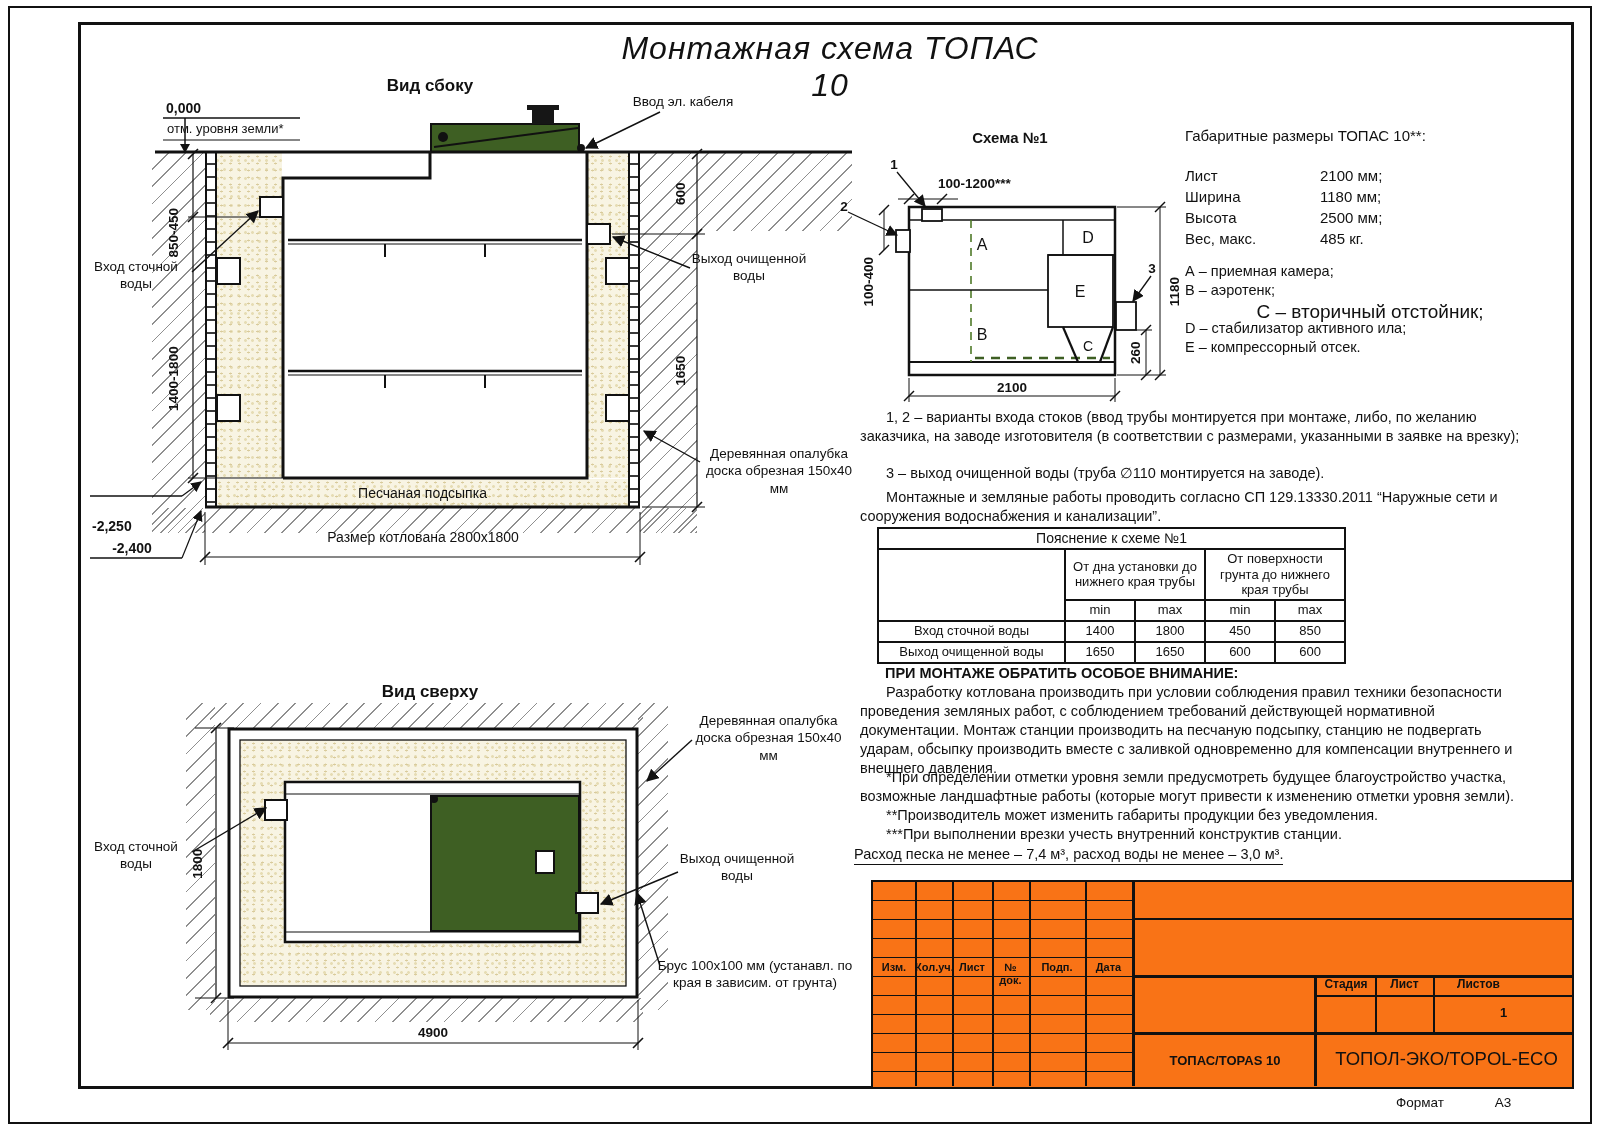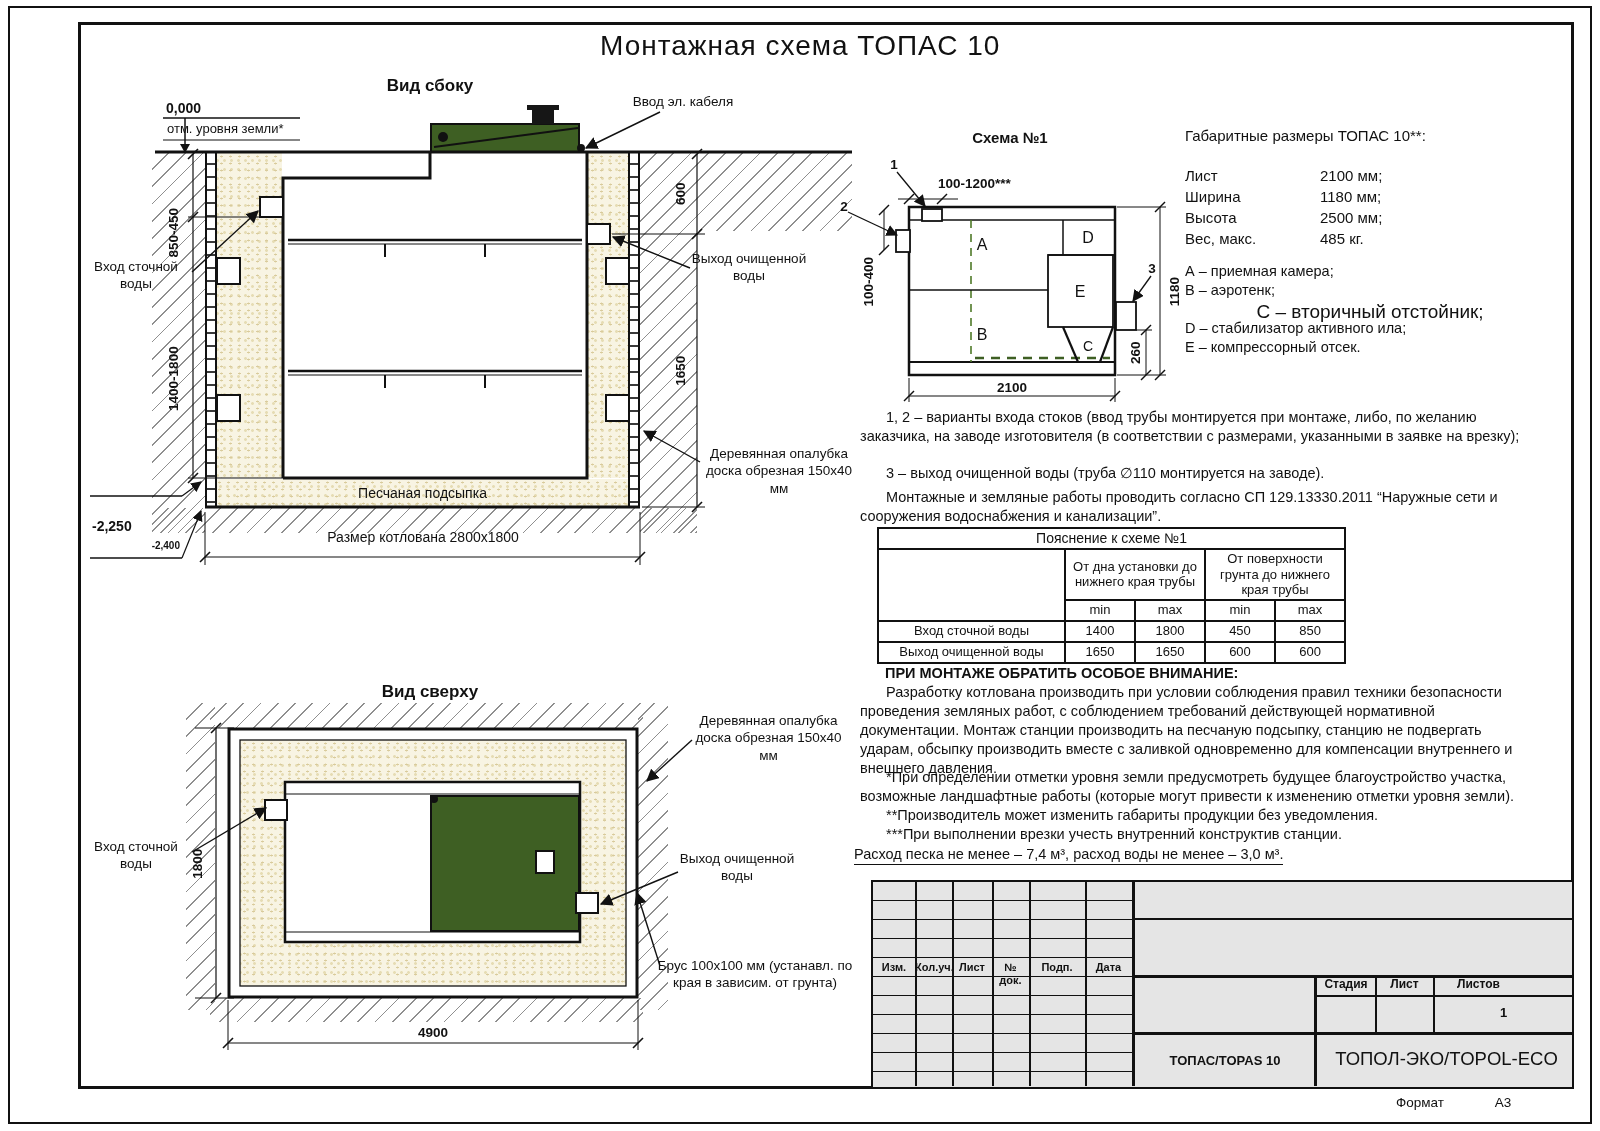--- a/index.html
+++ b/index.html
@@ -21,21 +21,21 @@
   .white{position:absolute;background:#fff;}
   .green{position:absolute;background:#3e5f23;border:2px solid #111;box-sizing:border-box;}
   .blackbox{position:absolute;background:#161616;}
   svg.overlay{position:absolute;left:0;top:0;pointer-events:none;}
   .para{position:absolute;font-size:14.5px;line-height:19px;text-align:left;text-indent:26px;}
   .ptable{position:absolute;border-collapse:collapse;table-layout:fixed;}
   .ptable td{border:2px solid #111;font-size:13px;text-align:center;vertical-align:middle;padding:1px 2px;line-height:1.2;}
   .tb-line{position:absolute;background:#111;}
   .tb-label{position:absolute;font-size:11px;font-weight:700;text-align:center;line-height:13px;}
   .underlined{border-bottom:1.6px solid #111;}
-  .big-title{position:absolute;font-size:28px;letter-spacing:1px;}
+  .big-title{position:absolute;font-size:32px;letter-spacing:1px;text-align:center;font-style:italic;}
   .grid-left{position:absolute;background-image:linear-gradient(180deg,transparent 0 17.8px,#111 17.8px 19px);
              background-size:100% 19px;}
 </style>
 </head>
 <body>
 
 <div id="canvas">
 
   <div class="abs" style="left:8px;top:6px;width:1584px;height:1118px;border:2px solid #111;box-sizing:border-box;"></div>
   <div class="abs" style="left:78px;top:22px;width:1496px;height:1067px;border:3px solid #111;box-sizing:border-box;"></div>
@@ -225,21 +225,21 @@
   <div class="lbl" style="left:85px;top:258px;width:102px;">Вход сточной воды</div>
   <div class="lbl" style="left:690px;top:250px;width:118px;">Выход очищенной воды</div>
   <div class="lbl" style="left:698px;top:445px;width:162px;">Деревянная опалубка доска обрезная 150х40 мм</div>
   <div class="lbl" style="left:330px;top:485px;width:185px;font-size:14px;">Песчаная подсыпка</div>
   <div class="lbl" style="left:318px;top:529px;width:210px;font-size:14px;">Размер котлована 2800х1800</div>
   <div class="lbl dim rot" style="left:134px;top:224px;width:80px;">850-450</div>
   <div class="lbl dim rot" style="left:134px;top:370px;width:80px;">1400-1800</div>
   <div class="lbl dim rot" style="left:641px;top:185px;width:80px;">600</div>
   <div class="lbl dim rot" style="left:641px;top:362px;width:80px;">1650</div>
   <div class="lbl dim" style="left:92px;top:478px;width:80px;text-align:left;font-size:14px;margin-top:40px;">-2,250</div>
-  <div class="lbl dim" style="left:100px;top:540px;width:80px;text-align:right;font-size:10px;">-2,400</div>
+  <div class="lbl dim" style="left:92px;top:540px;width:80px;text-align:center;font-size:14px;">-2,400</div>
 
   <div class="lbl dim" style="left:886px;top:156px;width:16px;">1</div>
   <div class="lbl dim" style="left:836px;top:198px;width:16px;">2</div>
   <div class="lbl dim" style="left:1144px;top:260px;width:16px;">3</div>
   <div class="lbl dim" style="left:938px;top:175px;width:120px;text-align:left;">100-1200***</div>
   <div class="lbl dim rot" style="left:829px;top:273px;width:80px;">100-400</div>
   <div class="lbl dim rot" style="left:1135px;top:283px;width:80px;">1180</div>
   <div class="lbl dim rot" style="left:1096px;top:344px;width:80px;">260</div>
   <div class="lbl dim" style="left:982px;top:379px;width:60px;">2100</div>
   <div class="lbl" style="left:970px;top:235px;width:24px;font-size:16px;">A</div>
@@ -314,21 +314,21 @@
   <div class="para" style="left:860px;top:825px;width:676px;">***При выполнении врезки учесть внутренний конструктив станции.</div>
   <div class="para underlined" style="left:854px;top:845px;width:auto;display:inline-block;text-indent:0;font-weight:400;">Расход песка не менее – 7,4 м³, расход воды не менее – 3,0 м³.</div>
 
   <div class="lbl" style="left:686px;top:712px;width:165px;">Деревянная опалубка доска обрезная 150х40 мм</div>
   <div class="lbl" style="left:85px;top:838px;width:102px;">Вход сточной воды</div>
   <div class="lbl" style="left:678px;top:850px;width:118px;">Выход очищенной воды</div>
   <div class="lbl" style="left:655px;top:957px;width:200px;">Брус 100х100 мм (устанавл. по края в зависим. от грунта)</div>
   <div class="lbl dim rot" style="left:158px;top:855px;width:80px;">1800</div>
   <div class="lbl dim" style="left:403px;top:1024px;width:60px;">4900</div>
 
-  <div class="abs" style="left:871px;top:880px;width:703px;height:209px;border:2.5px solid #111;box-sizing:border-box;background:#e5e5e5;">
+  <div class="abs" style="left:871px;top:880px;width:703px;height:209px;border:2.5px solid #111;box-sizing:border-box;background:#f97316;">
 
     <div class="grid-left" style="left:0;top:0;width:259px;height:204px;position:absolute;"></div>
     <div class="tb-line" style="left:42px;top:0;width:1.5px;height:204px;"></div>
     <div class="tb-line" style="left:79px;top:0;width:1.5px;height:204px;"></div>
     <div class="tb-line" style="left:119px;top:0;width:1.5px;height:204px;"></div>
     <div class="tb-line" style="left:156px;top:0;width:1.5px;height:204px;"></div>
     <div class="tb-line" style="left:212px;top:0;width:1.5px;height:204px;"></div>
     <div class="tb-label" style="left:0;top:79px;width:42px;">Изм.</div>
     <div class="tb-label" style="left:42px;top:79px;width:37px;">Кол.уч.</div>
     <div class="tb-label" style="left:79px;top:79px;width:40px;">Лист</div>

